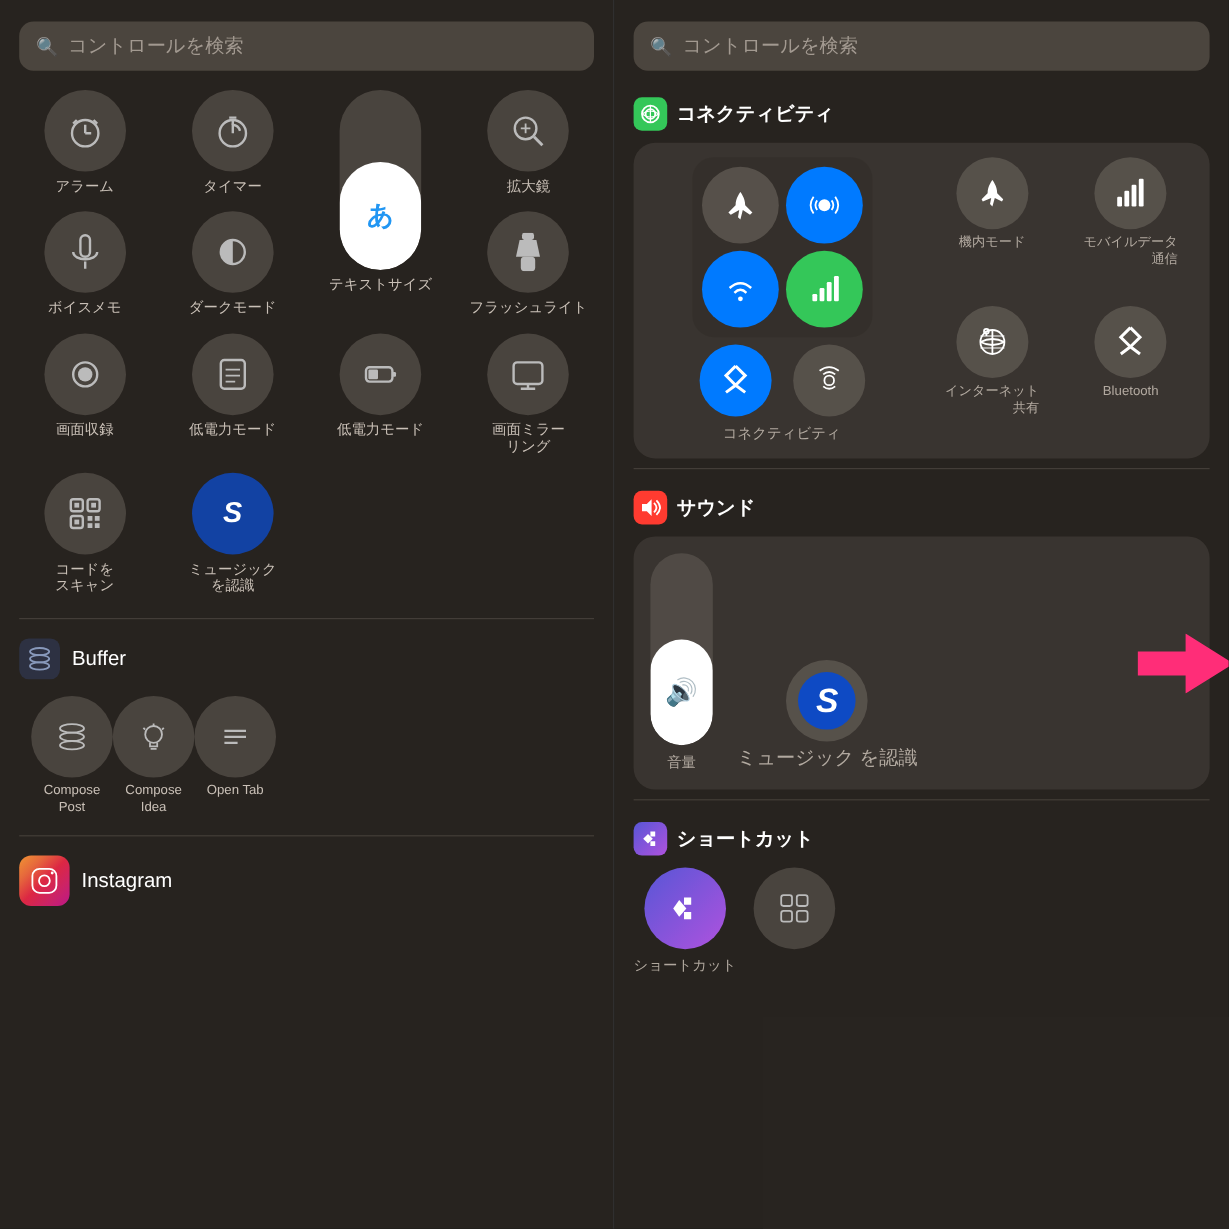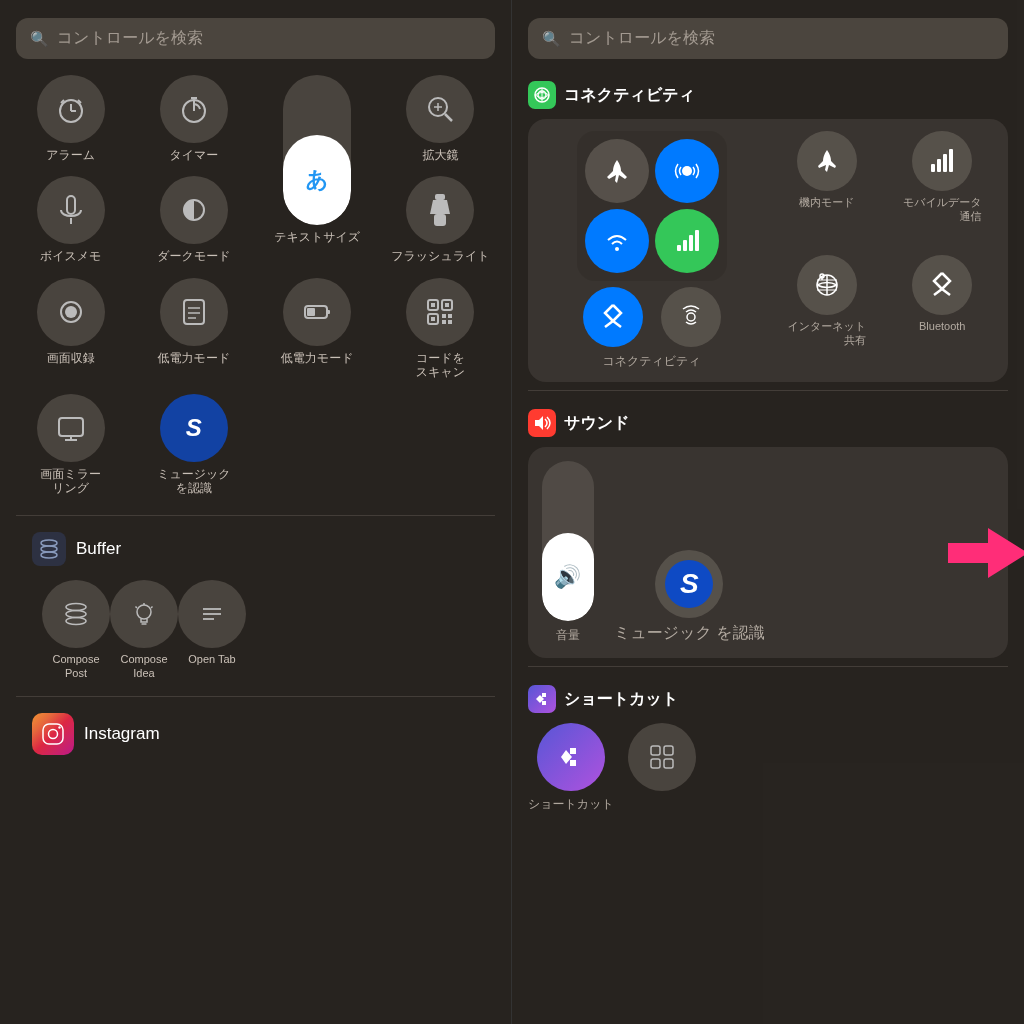--- a/index.html
+++ b/index.html
@@ -108,21 +108,21 @@
 
     
     .divider {
       height: 1px;
       background: rgba(150,140,130,0.25);
       margin: 8px 16px;
     }
 
     
     .app-section {
-      padding: 8px 32px;
+      padding: 8px 16px;
       display: flex;
       flex-direction: column;
       gap: 14px;
     }
     .app-header {
       display: flex;
       align-items: center;
       gap: 10px;
     }
     .app-icon-buffer {
@@ -422,47 +422,47 @@
 
     <div class="control-item">
       <div class="control-icon-circle">
         <svg width="32" height="32" viewBox="0 0 32 32" fill="none">
           <rect x="4" y="10" width="22" height="12" rx="3" stroke="#bbb" stroke-width="2" fill="none"></rect>
           <rect x="26" y="14" width="3" height="4" rx="1" fill="#bbb"></rect>
           <rect x="6" y="12" width="8" height="8" rx="1" fill="#bbb"></rect>
         </svg>
       </div>
       <span class="control-label">低電力モード</span>
+    </div>
+    <div class="control-item">
+      <div class="control-icon-circle">
+        <svg width="32" height="32" viewBox="0 0 32 32" fill="none">
+          <rect x="4" y="6" width="24" height="18" rx="3" stroke="#bbb" stroke-width="2" fill="none"></rect>
+          <line x1="10" y1="28" x2="22" y2="28" stroke="#bbb" stroke-width="2"></line>
+          <line x1="16" y1="24" x2="16" y2="28" stroke="#bbb" stroke-width="2"></line>
+        </svg>
+      </div>
+      <span class="control-label" style="text-align:center;">画面ミラー<br>リング</span>
     </div>
     <div class="control-item">
       <div class="control-icon-circle">
         <svg width="32" height="32" viewBox="0 0 32 32" fill="none">
           <rect x="4" y="4" width="10" height="10" rx="2" stroke="#bbb" stroke-width="2" fill="none"></rect>
           <rect x="18" y="4" width="10" height="10" rx="2" stroke="#bbb" stroke-width="2" fill="none"></rect>
           <rect x="4" y="18" width="10" height="10" rx="2" stroke="#bbb" stroke-width="2" fill="none"></rect>
           <rect x="7" y="7" width="4" height="4" fill="#bbb"></rect>
           <rect x="21" y="7" width="4" height="4" fill="#bbb"></rect>
           <rect x="7" y="21" width="4" height="4" fill="#bbb"></rect>
           <rect x="18" y="18" width="4" height="4" fill="#bbb"></rect>
           <rect x="24" y="18" width="4" height="4" fill="#bbb"></rect>
           <rect x="18" y="24" width="4" height="4" fill="#bbb"></rect>
           <rect x="24" y="24" width="4" height="4" fill="#bbb"></rect>
         </svg>
       </div>
       <span class="control-label" style="text-align:center;">コードを<br>スキャン</span>
-    </div>
-    <div class="control-item">
-      <div class="control-icon-circle">
-        <svg width="32" height="32" viewBox="0 0 32 32" fill="none">
-          <rect x="4" y="6" width="24" height="18" rx="3" stroke="#bbb" stroke-width="2" fill="none"></rect>
-          <line x1="10" y1="28" x2="22" y2="28" stroke="#bbb" stroke-width="2"></line>
-          <line x1="16" y1="24" x2="16" y2="28" stroke="#bbb" stroke-width="2"></line>
-        </svg>
-      </div>
-      <span class="control-label" style="text-align:center;">画面ミラー<br>リング</span>
     </div>
     <div class="control-item">
       <div class="control-icon-circle" style="background: rgba(14, 74, 196, 0.8);">
         <span style="color:white; font-size:24px; font-weight:bold; font-style:italic;">S</span>
       </div>
       <span class="control-label" style="text-align:center;">ミュージック<br>を認識</span>
     </div>
   </div>
 
   <div class="divider"></div>

